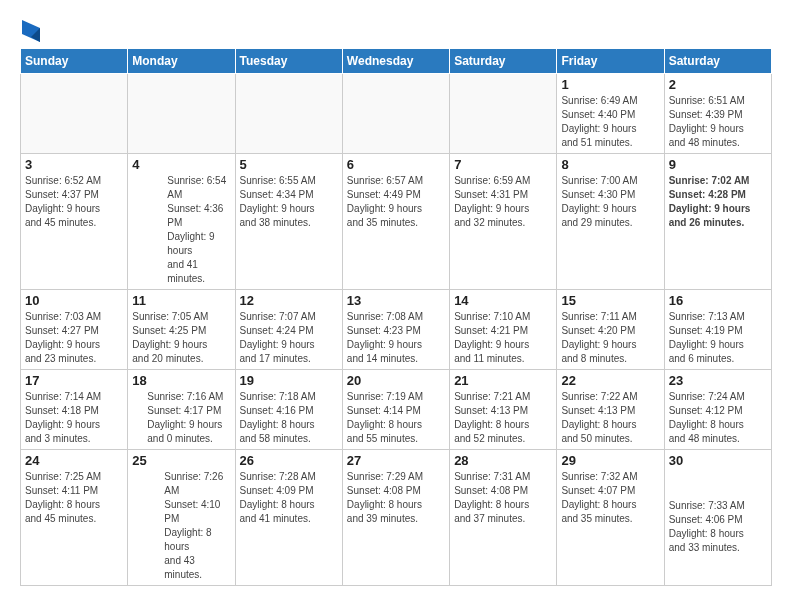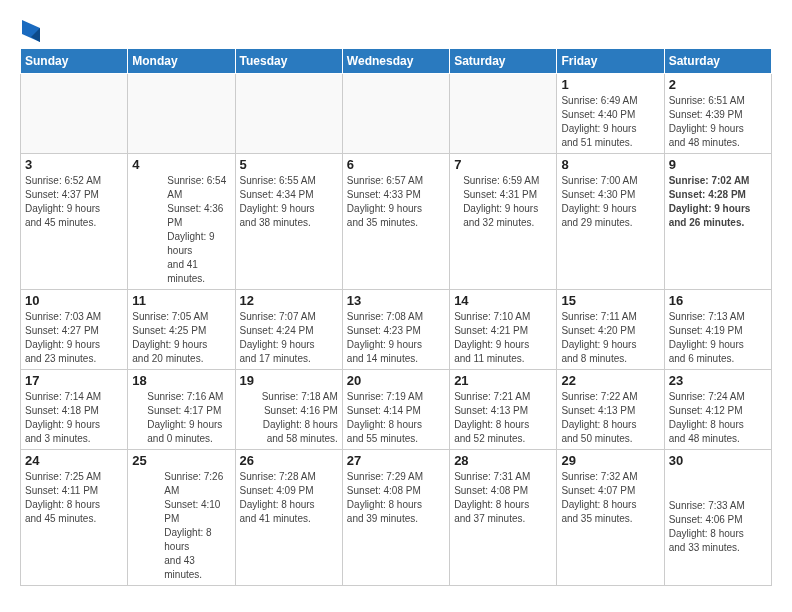--- a/index.html
+++ b/index.html
@@ -164,27 +164,27 @@
           <td>
             <div class="day-num">5</div>
             <div class="day-info" style="white-space: pre-line;">Sunrise: 6:55 AM
 Sunset: 4:34 PM
 Daylight: 9 hours
 and 38 minutes.</div>
           </td>
           <td>
             <div class="day-num">6</div>
             <div class="day-info" style="white-space: pre-line;">Sunrise: 6:57 AM
-Sunset: 4:33 PM
+Sunset: 4:49 PM
 Daylight: 9 hours
 and 35 minutes.</div>
           </td>
           <td>
             <div class="day-num">7</div>
-            <div class="day-info" style="white-space: pre-line; margin-left: 9px;">Sunrise: 6:59 AM
+            <div class="day-info" style="white-space: pre-line;">Sunrise: 6:59 AM
 Sunset: 4:31 PM
 Daylight: 9 hours
 and 32 minutes.</div>
           </td>
           <td>
             <div class="day-num">8</div>
             <div class="day-info" style="white-space: pre-line;">Sunrise: 7:00 AM
 Sunset: 4:30 PM
 Daylight: 9 hours
 and 29 minutes.</div>
@@ -258,21 +258,21 @@
           </td>
           <td>
             <div class="day-num">18</div>
             <div class="day-info" style="white-space: pre-line; margin-left: 15px;">Sunrise: 7:16 AM
 Sunset: 4:17 PM
 Daylight: 9 hours
 and 0 minutes.</div>
           </td>
           <td>
             <div class="day-num">19</div>
-            <div class="day-info" style="white-space: pre-line; text-align: right;">Sunrise: 7:18 AM
+            <div class="day-info" style="white-space: pre-line;">Sunrise: 7:18 AM
 Sunset: 4:16 PM
 Daylight: 8 hours
 and 58 minutes.</div>
           </td>
           <td>
             <div class="day-num">20</div>
             <div class="day-info" style="white-space: pre-line;">Sunrise: 7:19 AM
 Sunset: 4:14 PM
 Daylight: 8 hours
 and 55 minutes.</div>

